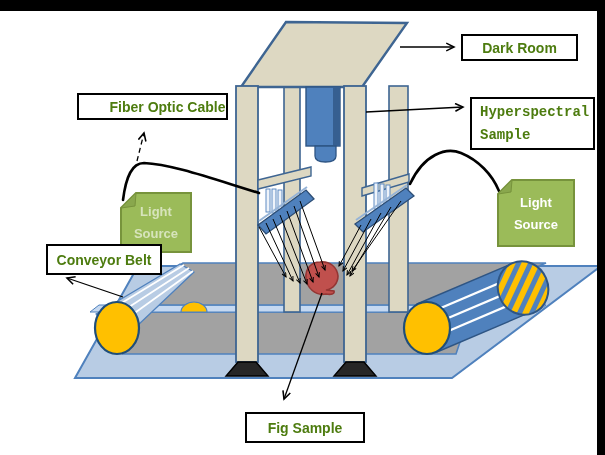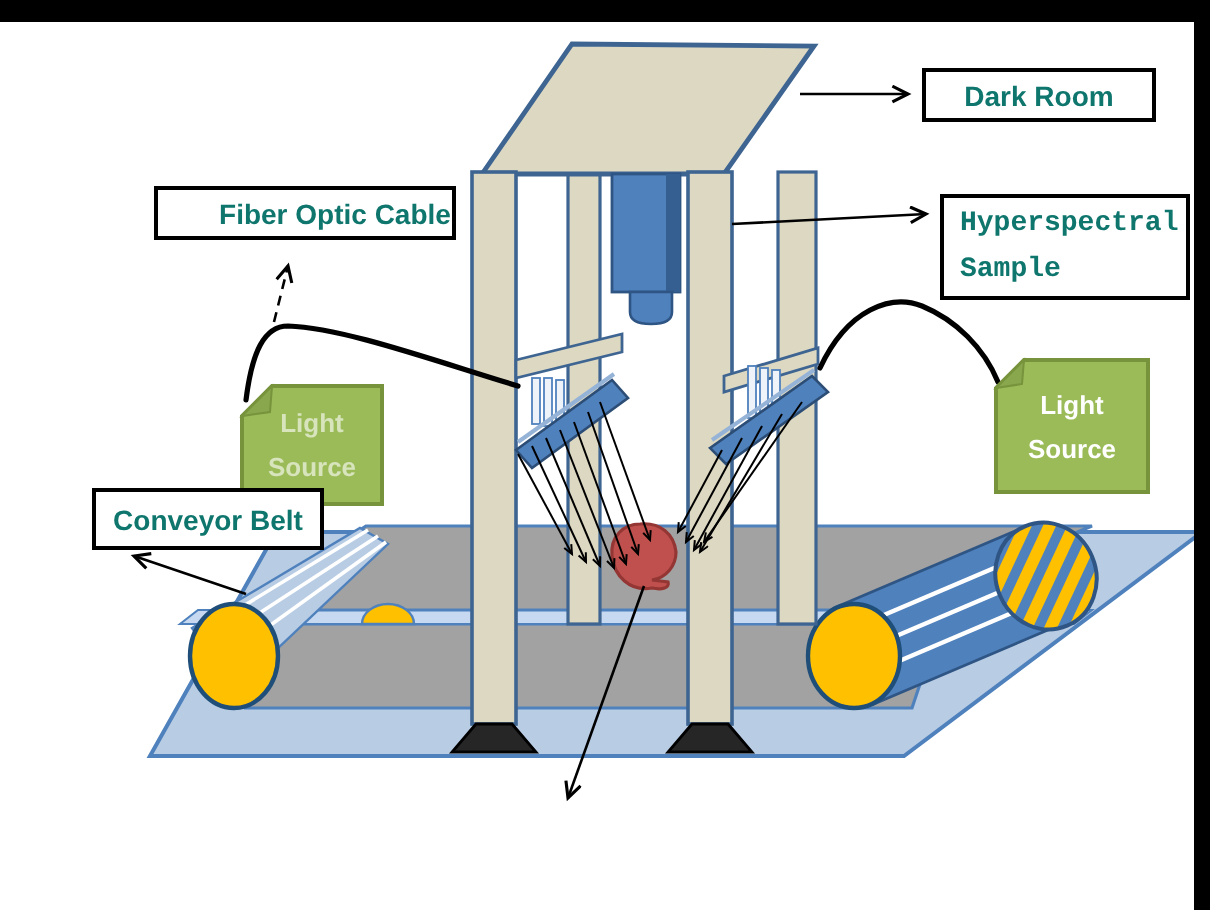--- a/index.html
+++ b/index.html
@@ -4,21 +4,21 @@
 <style>
   html,body{margin:0;padding:0;background:#ffffff;}
   #stage{position:relative;width:605px;height:455px;background:#ffffff;overflow:hidden;
          font-family:"Liberation Sans",sans-serif;}
   .bar{position:absolute;background:#000000;}
   #bar-top{left:0;top:0;width:605px;height:11px;}
   #bar-right{left:597px;top:0;width:8px;height:455px;}
   svg{position:absolute;left:0;top:0;}
   .lbl{position:absolute;box-sizing:border-box;background:#ffffff;border:2px solid #000000;
        display:flex;align-items:center;justify-content:center;
-       font-weight:bold;font-size:14px;color:#0f766e;white-space:nowrap;}
+       font-weight:bold;font-size:14px;color:#4d7c0f;white-space:nowrap;}
   .lbl.two{flex-direction:column;align-items:flex-start;justify-content:center;
        padding-left:8px;line-height:23px;font-family:Liberation Mono, monospace;}
   .gtxt{position:absolute;display:flex;flex-direction:column;align-items:center;
        justify-content:center;gap:2px;font-weight:bold;font-size:13px;line-height:20px;}
 </style>
 </head>
 <body>
 
 <div id="stage">
 
@@ -158,20 +158,23 @@
 
   <div class="lbl two" style="left:470px;top:97px;width:125px;height:53px;">
     <span>Hyperspectral</span>
     <span>Sample</span>
   </div>
 
   <div class="lbl" style="left:2px;top:244px;width:116px;height:31px;margin-left:44px;">
     <span>Conveyor Belt</span>
   </div>
 
+  <div class="lbl" style="left:245px;top:412px;width:120px;height:31px;">
+    <span>Fig Sample</span>
+  </div>
 
   <div class="gtxt" style="left:121px;top:196px;width:70px;height:54px;color:#d7e4bc;">
     <span>Light</span>
     <span>Source</span>
   </div>
 
   <div class="gtxt" style="left:498px;top:184px;width:76px;height:60px;color:#ffffff;">
     <span>Light</span>
     <span>Source</span>
   </div>

